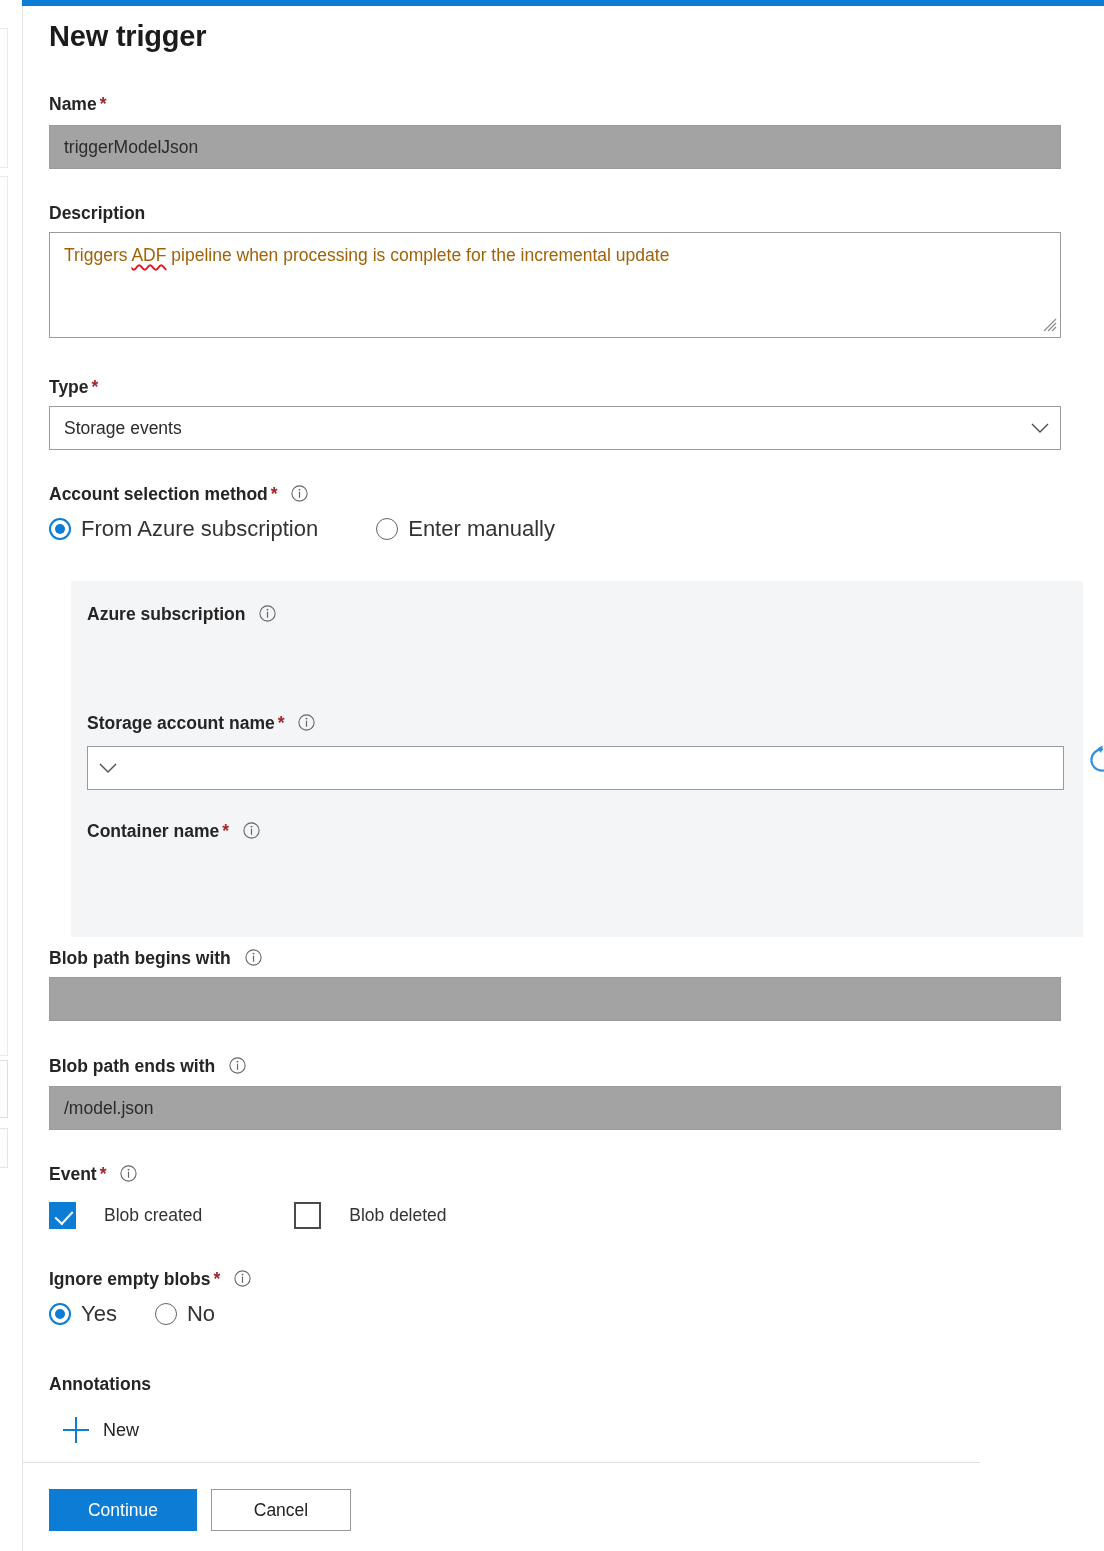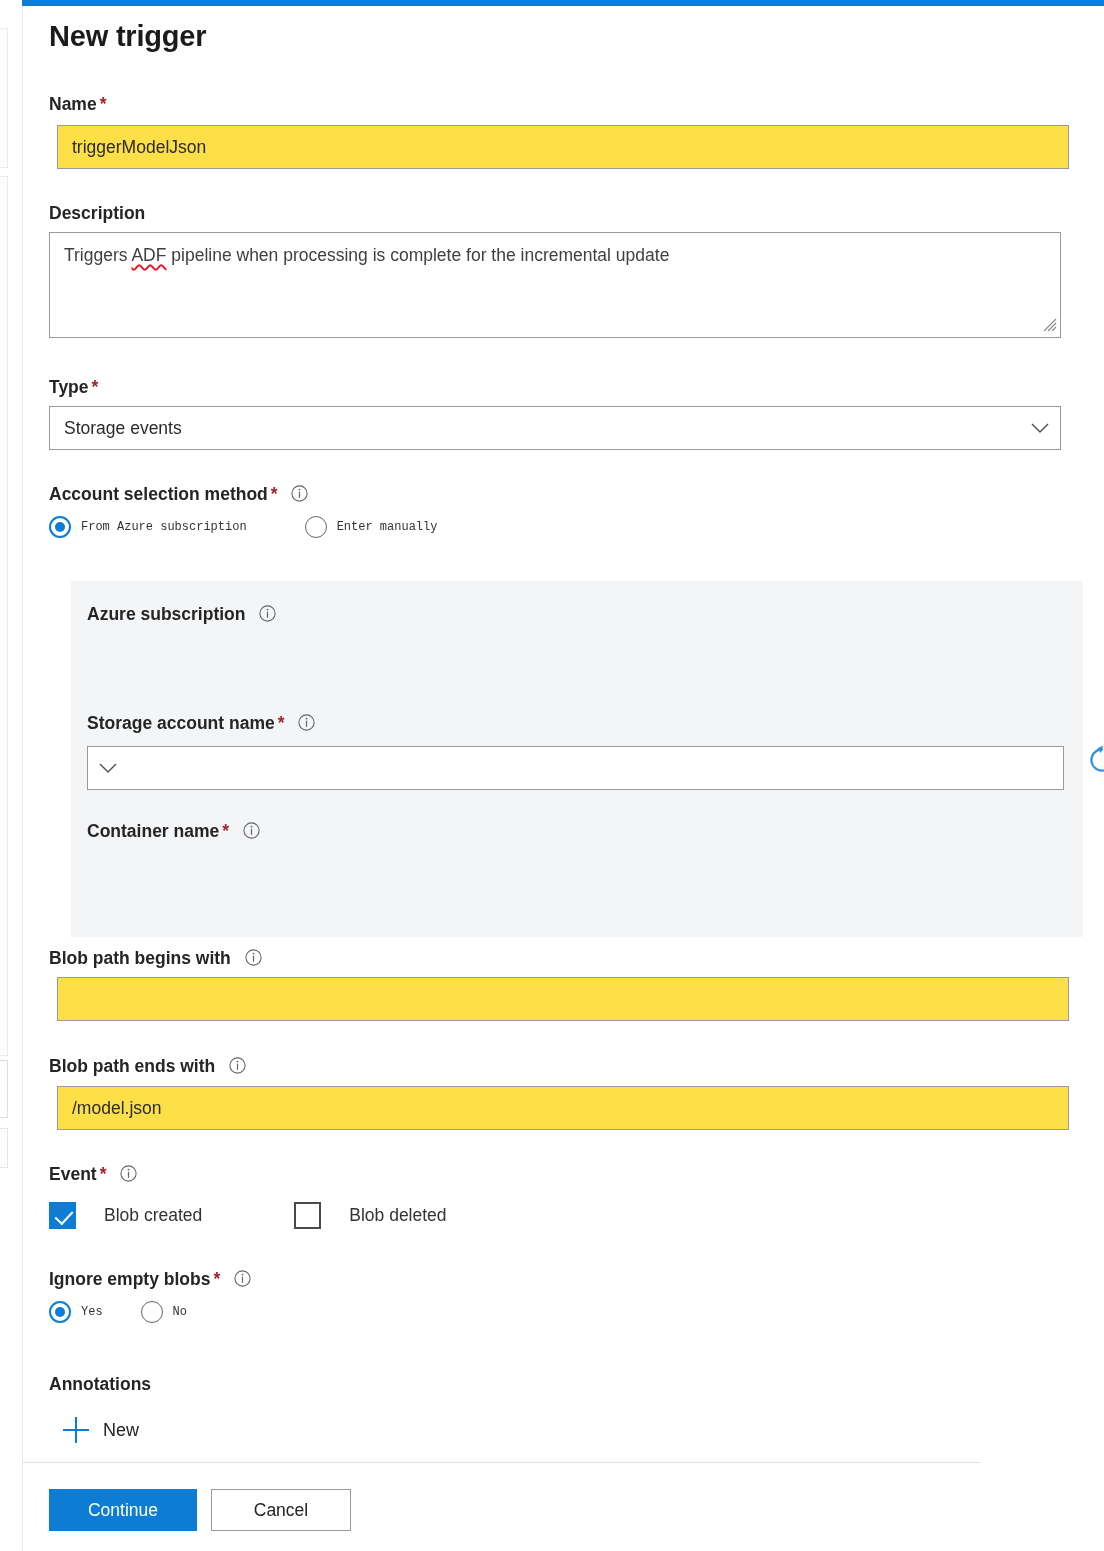--- a/index.html
+++ b/index.html
@@ -47,34 +47,33 @@
   .req { color: #a4262c; font-weight: bold; margin-left: 3px; }
 
   .info-icon {
     display: inline-block; vertical-align: -2px;
     width: 17px; height: 17px; margin-left: 9px;
   }
   .info-icon svg { display: block; }
 
   .txt-input {
     position: absolute;
-    background: #fde047;
+    background: #a3a3a3;
     border: 1px solid #9a9a9a;
     font-family: "Liberation Sans", "DejaVu Sans", sans-serif;
     font-size: 17.5px; color: #2b2b2b;
     padding: 0 12px 0 14px;
     outline: none;
-    margin-left: 8px;
   }
   .txt-area {
     position: absolute;
     background: #ffffff;
     border: 1px solid #9a9a9a;
     font-family: "Liberation Sans", "DejaVu Sans", sans-serif;
-    font-size: 17.5px; color: #404040;
+    font-size: 17.5px; color: #a16207;
     padding: 11px 14px;
     resize: none; outline: none; line-height: 1.35;
     overflow: hidden;
   }
   .resize-grip {
     position: absolute; width: 16px; height: 16px; pointer-events: none;
   }
 
   
   .squiggle {
@@ -103,21 +102,21 @@
   .radio {
     width: 22px; height: 22px; border-radius: 50%;
     border: 1.6px solid #646464; background: #fff;
     display: inline-block; position: relative; flex: none;
   }
   .radio.on { border-color: #0c7cd5; border-width: 2px; }
   .radio.on::after {
     content: ""; position: absolute; left: 4px; top: 4px;
     width: 10px; height: 10px; border-radius: 50%; background: #0c7cd5;
   }
-  .radio-label { font-size: 12px; color: #333; margin-left: 10px; white-space: nowrap; font-family: Liberation Mono, monospace; }
+  .radio-label { font-size: 22px; color: #333; margin-left: 10px; white-space: nowrap; }
 
   
   .cb-row { position: absolute; display: flex; align-items: center; }
   .cb-opt { display: flex; align-items: center; }
   .cbox {
     width: 27px; height: 27px; border: 2px solid #4a4a4a; background: #fff;
     flex: none; position: relative;
   }
   .cbox.on { background: #0c7cd5; border-color: #0c7cd5; }
   .cbox.on::after {

